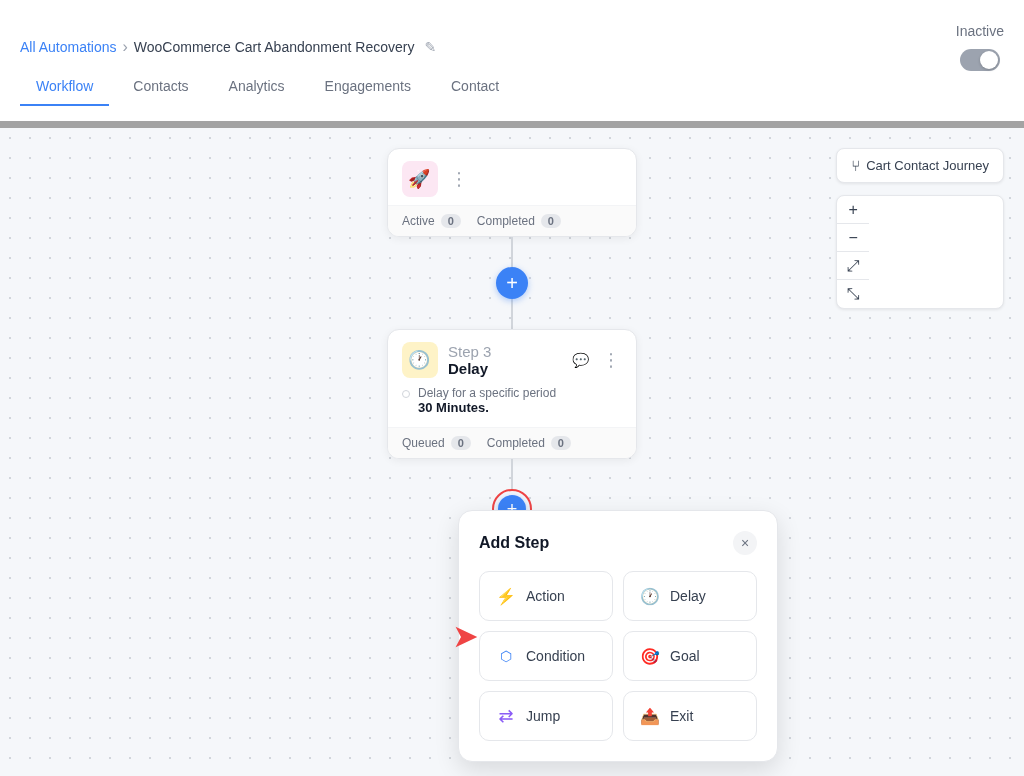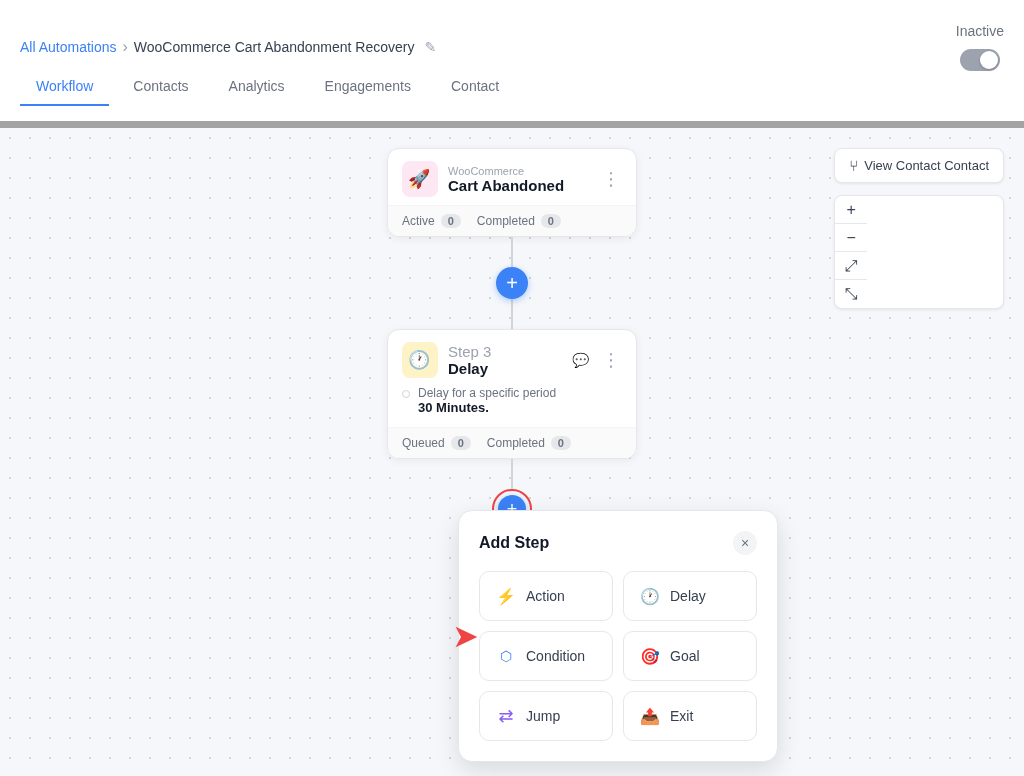--- a/index.html
+++ b/index.html
@@ -437,40 +437,36 @@
       <div class="nav-tab">Engagements</div>
       <div class="nav-tab">Contact</div>
     </nav>
   </div>
 
   <div class="canvas">
 
     <div class="canvas-controls">
       <button class="view-contact-journey">
         <span style="font-size:15px;">⑂</span>
-        <span>View Contact Contact</span>
+        <span>Cart Contact Journey</span>
       </button>
       <div class="zoom-controls">
         <div class="zoom-btn">+</div>
         <div class="zoom-btn">−</div>
         <div class="zoom-btn">⤢</div>
         <div class="zoom-btn">⤡</div>
       </div>
     </div>
 
     <div class="workflow-area">
 
       <div class="node-card">
         <div class="node-header">
           <div class="node-icon node-icon-woo">
             <span>🚀</span>
-          </div>
-          <div class="node-title-area">
-            <div class="node-source">WooCommerce</div>
-            <div class="node-title">Cart Abandoned</div>
           </div>
           <div class="node-menu">⋮</div>
         </div>
         <div class="node-footer">
           <div class="node-footer-item">
             <span>Active</span>
             <span class="badge badge-zero">0</span>
           </div>
           <div class="node-footer-item">
             <span>Completed</span>

